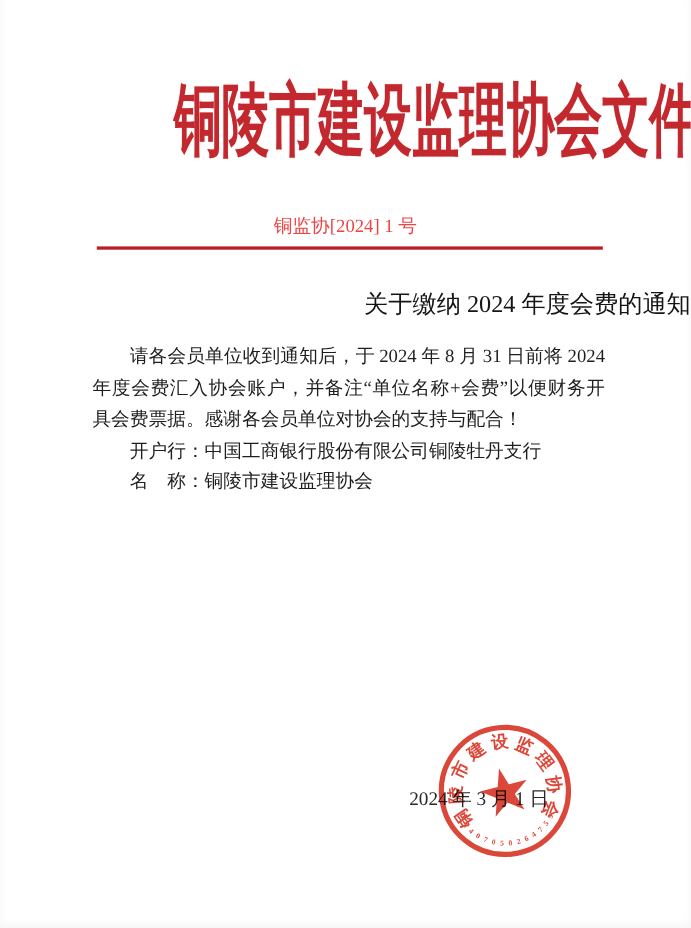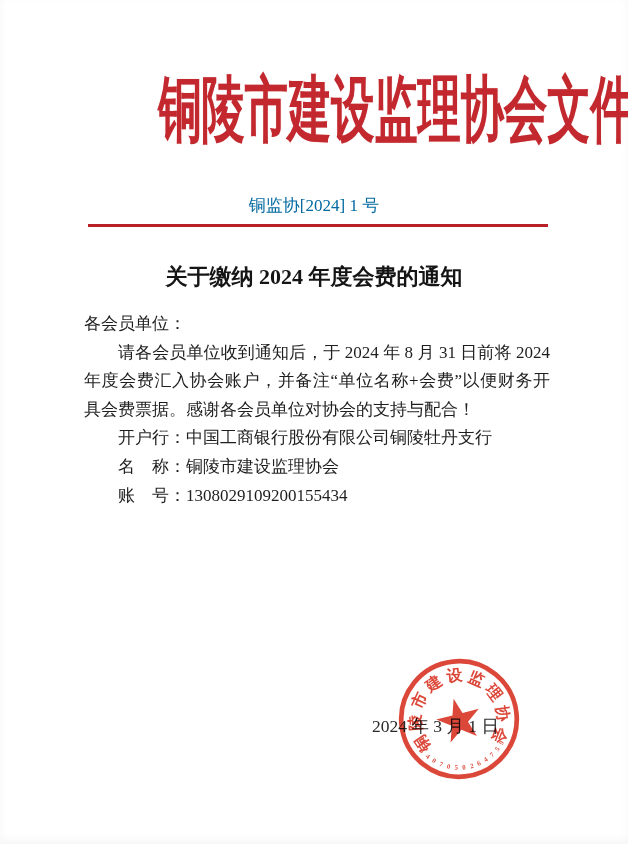--- a/index.html
+++ b/index.html
@@ -40,34 +40,34 @@
     letter-spacing:0px;
     transform:scaleX(0.60);
     transform-origin:center center;
     text-shadow:0 0 1px rgba(194,40,46,.45);
   }
   .doc-number{
     position:absolute;
     top:194px;left:0;right:0;
     text-align:center;
     font-size:17px;
-    color:#0369a1;
+    color:#ef4444;
   }
   .red-line{
     position:absolute;
     top:224px;left:88px;
     width:460px;height:3px;
     background:var(--line-red);
   }
   .doc-title{
     position:absolute;
     top:262px;left:0;right:0;
-    text-align:center;
+    text-align:right;
     font-size:22px;
-    font-weight:bold;
+    font-weight:normal;
     color:#151515;
   }
   .doc-body{
     position:absolute;
     top:310px;left:84px;
     width:466px;
     font-size:17px;
     line-height:28.6px;
     text-align:justify;
     color:var(--text-black);
@@ -102,25 +102,23 @@
     <span class="inner">铜陵市建设监理协会文件</span>
   </div>
 
   <div class="doc-number">铜监协[2024] 1 号</div>
 
   <div class="red-line"></div>
 
   <div class="doc-title">关于缴纳 2024 年度会费的通知</div>
 
   <div class="doc-body">
-    <p>各会员单位：</p>
     <p class="indent">请各会员单位收到通知后，于 2024 年 8 月 31 日前将 2024 年度会费汇入协会账户，并备注“单位名称+会费”以便财务开具会费票据。感谢各会员单位对协会的支持与配合！</p>
     <div class="detail-line">开户行：中国工商银行股份有限公司铜陵牡丹支行</div>
     <div class="detail-line">名　称：铜陵市建设监理协会</div>
-    <div class="detail-line">账　号：1308029109200155434</div>
   </div>
 
   <div class="doc-date">2024 年 3 月 1 日</div>
 
   <div class="seal">
     <svg id="sealSvg" viewBox="0 0 120 120" xmlns="http://www.w3.org/2000/svg">
       <circle cx="60" cy="60" r="55" fill="none" stroke="var(--seal-red)" stroke-width="4.5"></circle>
       <path transform="translate(60 62) rotate(-8)" d="M0,-22 L4.94,-6.8 L20.9,-6.8 L7.99,2.6 L12.9,17.8 L0,8.4 L-12.9,17.8 L-7.99,2.6 L-20.9,-6.8 L-4.94,-6.8 Z" fill="var(--seal-red)"></path>
     <text x="60" y="18" text-anchor="middle" dominant-baseline="central" font-size="15" font-weight="bold" fill="#d93a2b" font-family="&quot;Liberation Serif&quot;, serif" transform="rotate(-118 60 60)">铜</text>
         <text x="60" y="18" text-anchor="middle" dominant-baseline="central" font-size="15" font-weight="bold" fill="#d93a2b" font-family="&quot;Liberation Serif&quot;, serif" transform="rotate(-88.5 60 60)">陵</text>

